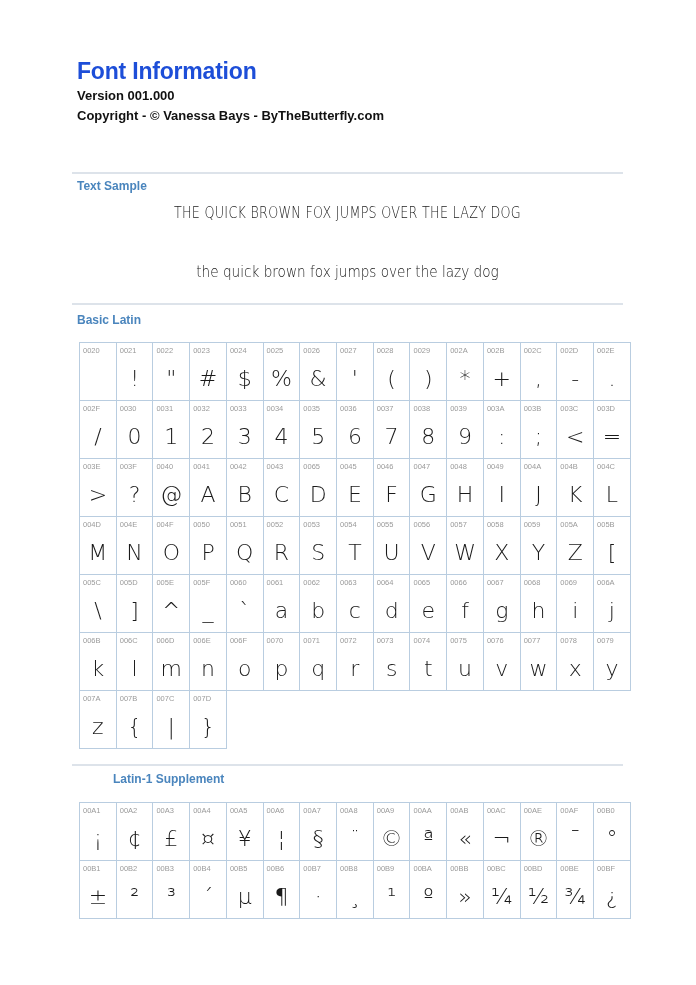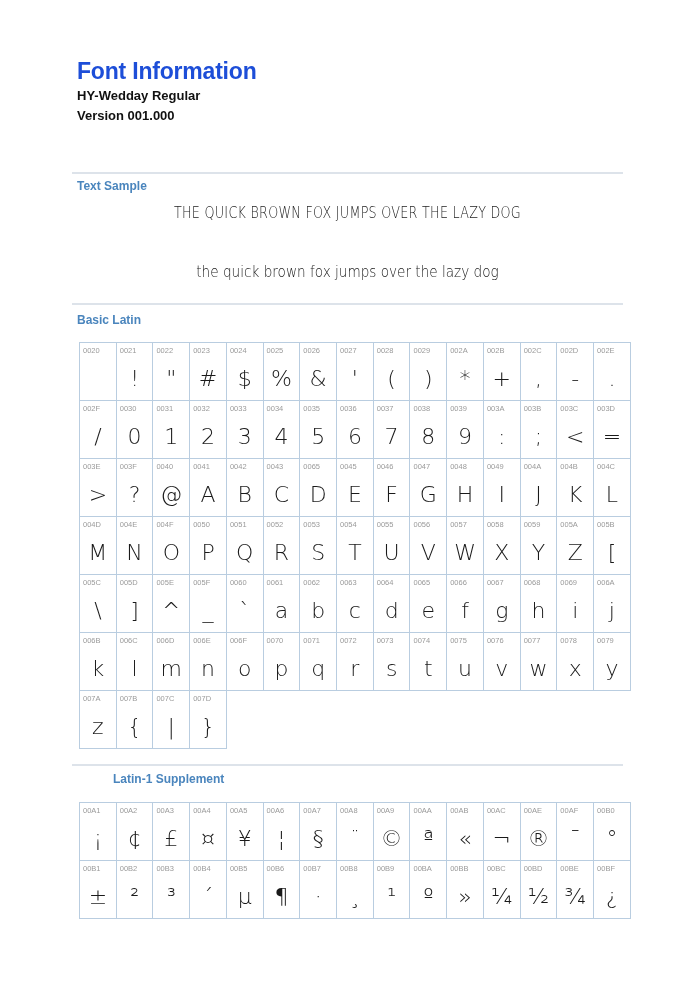--- a/index.html
+++ b/index.html
@@ -14,22 +14,22 @@
   .grid { position: absolute; left: 79px; display: grid; grid-template-columns: repeat(15, 36.73px); grid-auto-rows: 58px; border-left: 1px solid #b9cde0; border-top: 1px solid #b9cde0; }
   .cell { position: relative; border-right: 1px solid #b9cde0; border-bottom: 1px solid #b9cde0; box-sizing: border-box; }
   .code { position: absolute; left: 3px; top: 3px; font-size: 7.5px; color: #9a9a9a; font-family: "Liberation Sans", sans-serif; }
   .glyph { position: absolute; left: 0; right: 0; top: 20px; text-align: center; font-size: 22px; line-height: 32px; font-family: "DejaVu Sans", sans-serif; color: #1a1a1a; font-weight: 300; }
 </style>
 </head>
 <body>
 
 <div class="title">Font Information</div>
 <div class="meta">
-  <div>HY-Wedday Regular</div>
   <div>Version 001.000</div>
+  <div>Copyright - © Vanessa Bays - ByTheButterfly.com</div>
 </div>
 
 <div class="rule" style="top:172px;"></div>
 <div class="section-title" style="top:179px;">Text Sample</div>
 <div class="sample upper">THE QUICK BROWN FOX JUMPS OVER THE LAZY DOG</div>
 <div class="sample lower">the quick brown fox jumps over the lazy dog</div>
 
 <div class="rule" style="top:303px;"></div>
 <div class="section-title" style="top:313px;">Basic Latin</div>
 <div class="grid" id="grid-basic" style="top:342px;">

